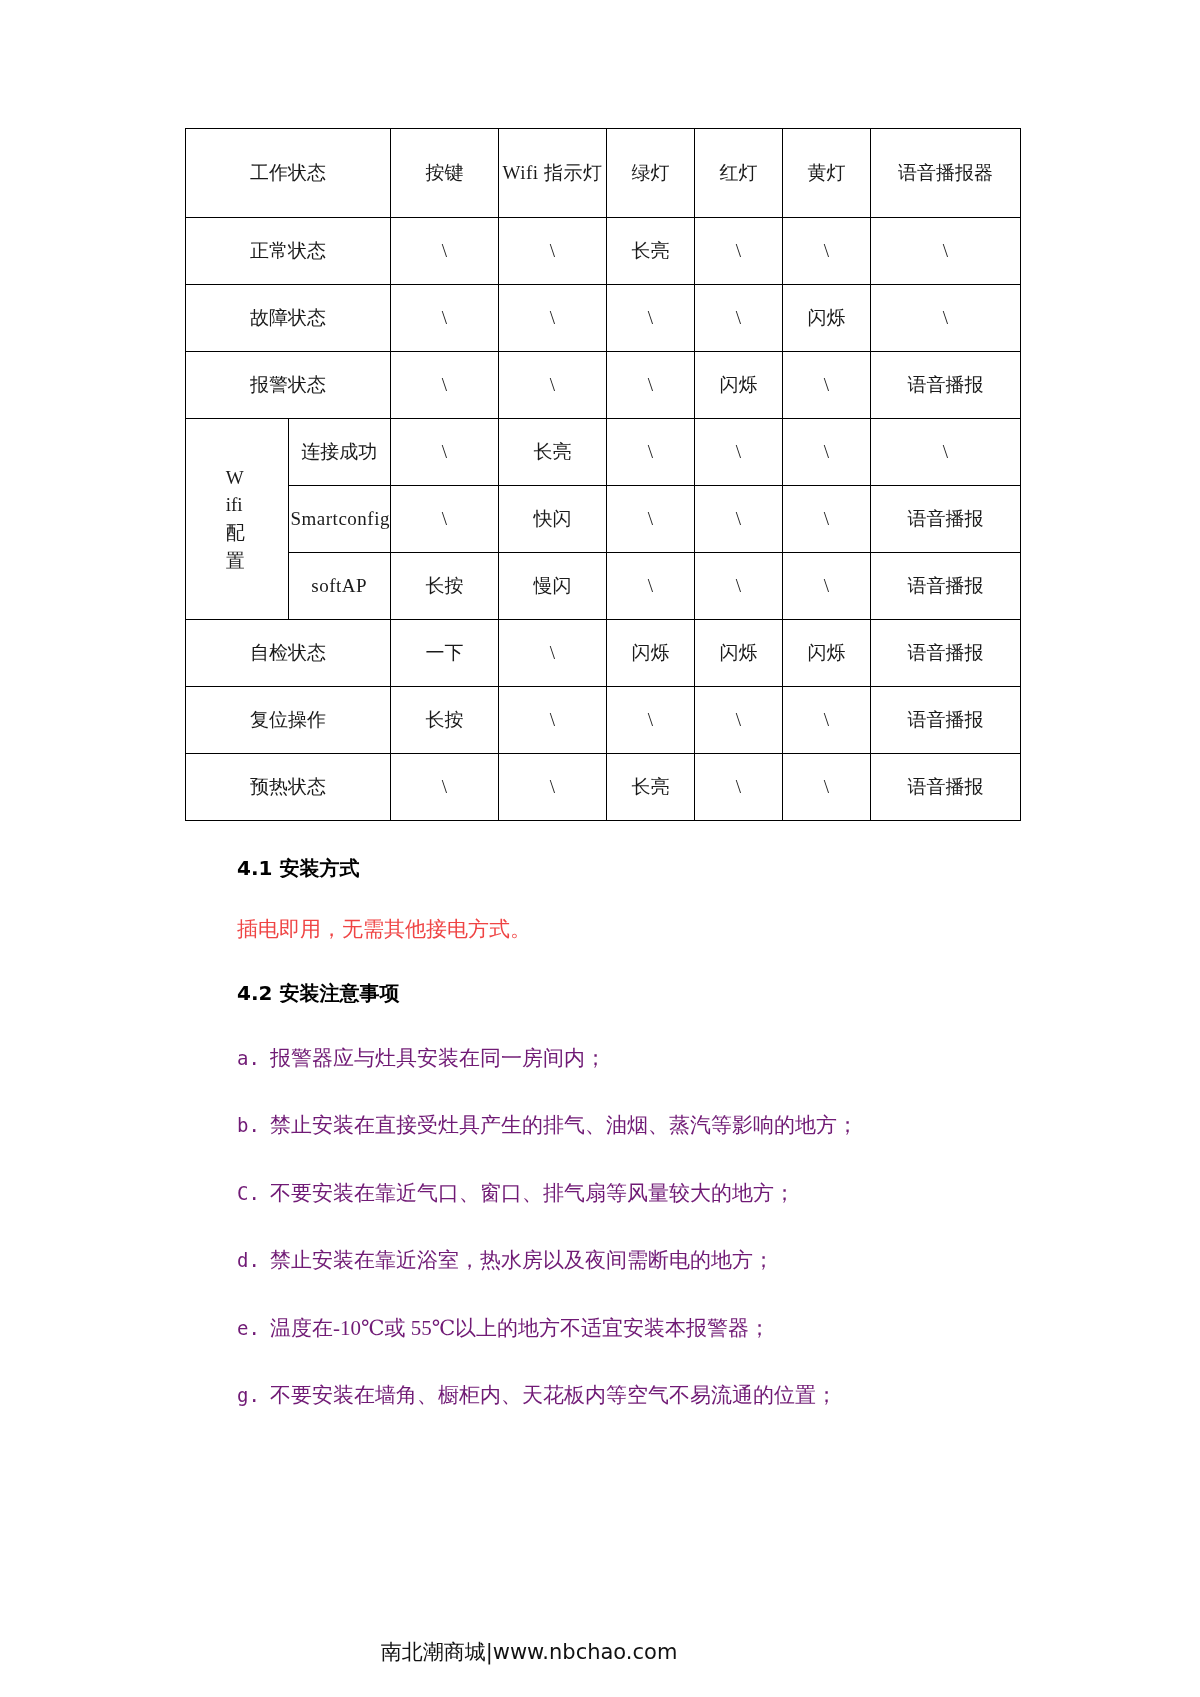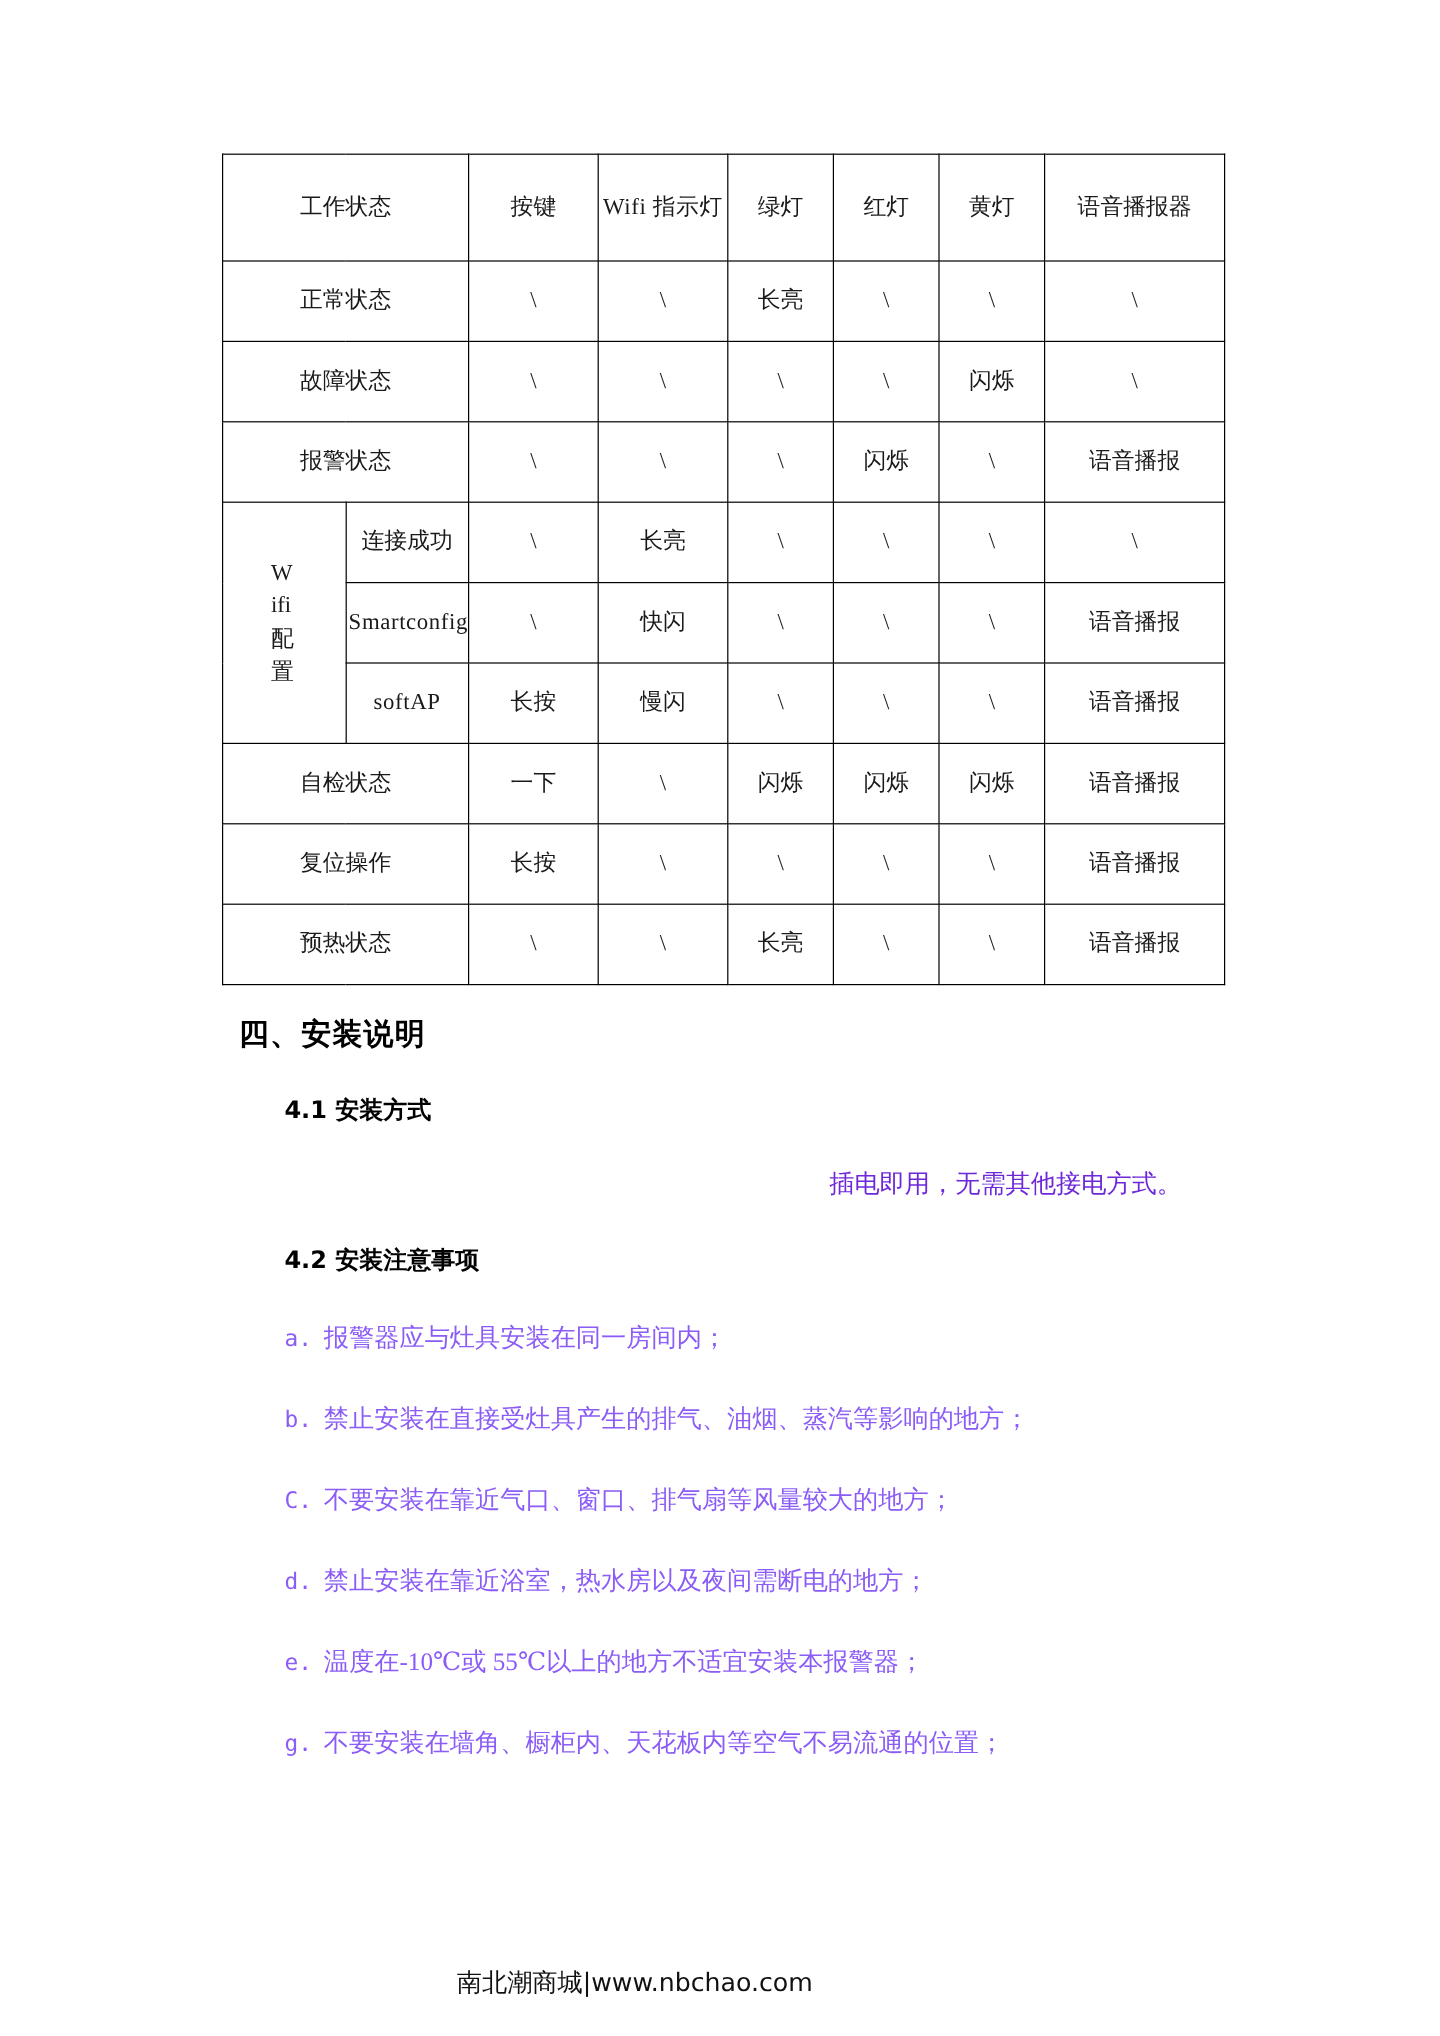--- a/index.html
+++ b/index.html
@@ -94,33 +94,32 @@
     font-family: "DejaVu Sans", "Liberation Sans", sans-serif;
     font-size: 20px;
     font-weight: bold;
     margin: 34px 0 0 52px;
     color: #000;
   }
   p.body-text {
     font-size: 21px;
     margin: 32px 0 0 52px;
     line-height: 1.5;
-    color: #6d28d9;
-    text-align: right;
+    color: #ef4444;
   }
   ul.notes {
     list-style: none;
     margin: 0;
     padding: 0;
   }
   ul.notes li {
     font-size: 21px;
     margin: 36px 0 0 52px;
     line-height: 1.5;
-    color: #8b5cf6;
+    color: #701a75;
     white-space: nowrap;
   }
   ul.notes li .marker {
     font-family: "DejaVu Sans Mono", "Liberation Mono", monospace;
     font-size: 19px;
     margin-right: 10px;
   }
 
   
   .footer {
@@ -241,21 +240,20 @@
           <td class="slash">\</td>
           <td class="slash">\</td>
           <td>长亮</td>
           <td class="slash">\</td>
           <td class="slash">\</td>
           <td>语音播报</td>
         </tr>
       </tbody>
     </table>
 
-    <h2 class="section-title">四、安装说明</h2>
 
     <h3 class="sub-title">4.1 安装方式</h3>
 
     <p class="body-text">插电即用，无需其他接电方式。</p>
 
     <h3 class="sub-title">4.2 安装注意事项</h3>
 
     <ul class="notes">
       <li><span class="marker">a.</span><span>报警器应与灶具安装在同一房间内；</span></li>
       <li><span class="marker">b.</span><span>禁止安装在直接受灶具产生的排气、油烟、蒸汽等影响的地方；</span></li>

